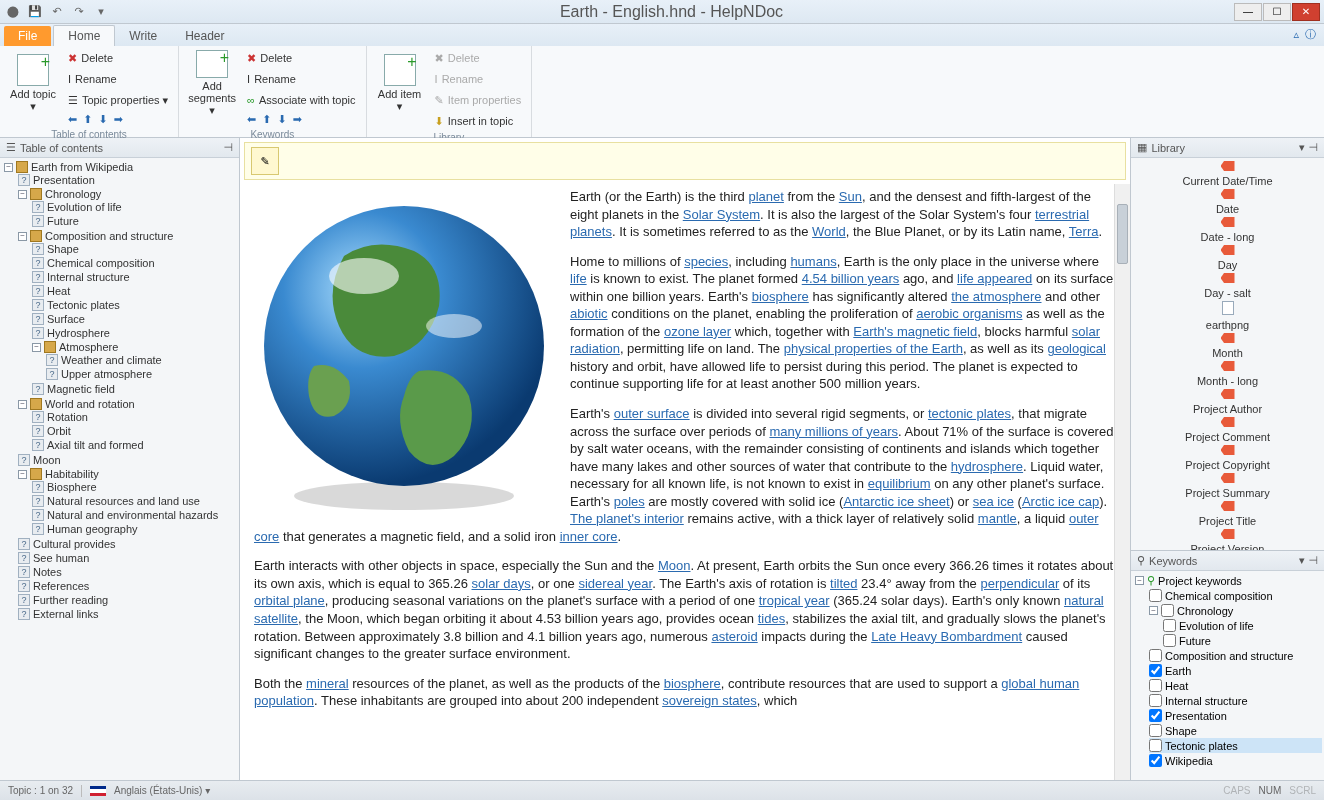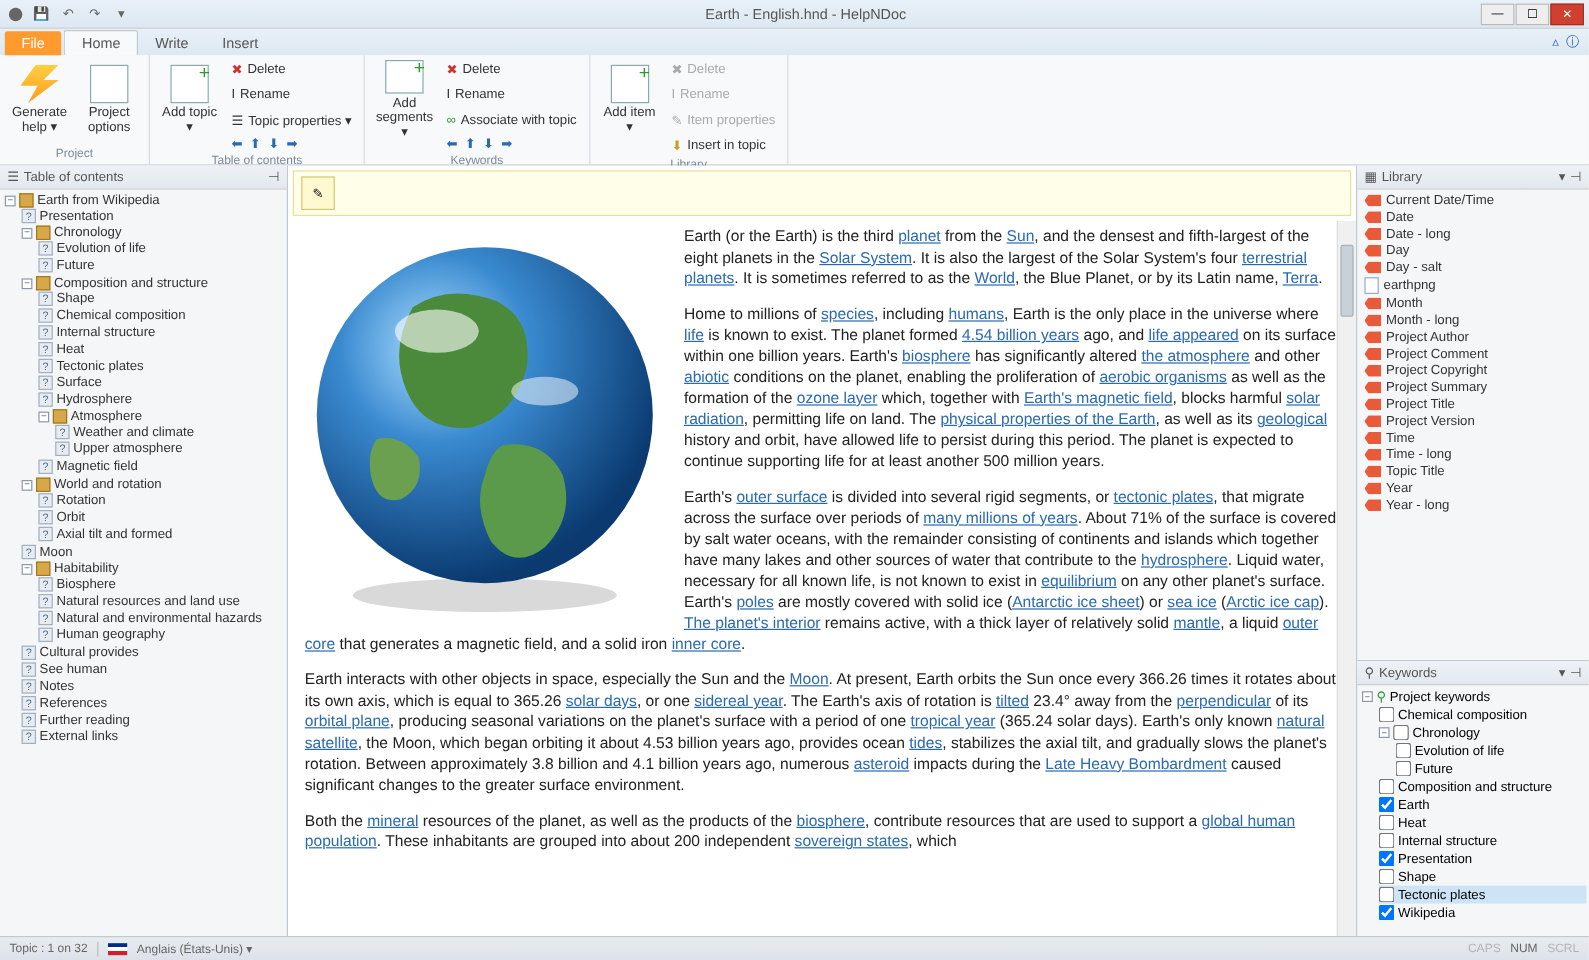--- a/index.html
+++ b/index.html
@@ -1,20 +1,20 @@
 <!DOCTYPE html>
 <html><head>
 <meta charset="utf-8">
 <style>
 * { box-sizing: border-box; margin: 0; padding: 0; }
 body { font-family: "Segoe UI", Tahoma, sans-serif; font-size: 11px; background: #f0f0f0; width: 1324px; height: 800px; overflow: hidden; }
 .title-bar { height: 24px; background: linear-gradient(#e8f0f8, #dde8f2); display: flex; align-items: center; padding: 0 4px; border-bottom: 1px solid #c0c8d0; }
 .title-bar .qat { display: flex; gap: 4px; align-items: center; }
 .title-bar .qat-item { width: 18px; height: 18px; display: flex; align-items: center; justify-content: center; color: #666; }
-.title-bar .title { flex: 1; text-align: center; color: #555; font-size: 12px; }
+.title-bar .title { flex: 1; text-align: center; color: #555; font-size: 16px; }
 .win-btns { display: flex; }
 .win-btn { width: 28px; height: 18px; display: flex; align-items: center; justify-content: center; border: 1px solid #bbb; background: #eee; margin-left: 1px; font-size: 10px; }
 .win-btn.close { background: #d04030; color: white; border-color: #a03020; }
 .tab-row { height: 22px; background: linear-gradient(#e8f0f8, #dde8f2); display: flex; align-items: flex-end; padding-left: 4px; }
 .file-tab { background: #ff9a2e; color: white; padding: 3px 14px; font-size: 12px; border-radius: 2px 2px 0 0; margin-right: 2px; }
 .ribbon-tab { padding: 3px 14px; font-size: 12px; color: #555; cursor: pointer; }
 .ribbon-tab.active { background: #f7f9fb; border: 1px solid #c0c8d0; border-bottom: none; border-radius: 2px 2px 0 0; margin-top: 37px; }
 .ribbon { height: 92px; background: #f7f9fb; border-bottom: 1px solid #c0c8d0; display: flex; }
 .ribbon-group { border-right: 1px solid #d8dce0; padding: 2px 6px; display: flex; flex-direction: column; }
 .ribbon-group-body { flex: 1; display: flex; align-items: flex-start; gap: 4px; }
@@ -43,21 +43,21 @@
 .notice-ic { width: 28px; height: 28px; background: #fff8d0; border: 1px solid #d8c870; display: flex; align-items: center; justify-content: center; }
 .notice-text b { color: #333; }
 .notice-text a { color: #2a6ab0; }
 .notice-line2 { color: #2a6ab0; }
 .content { flex: 1; overflow: auto; padding: 4px 14px 4px 14px; position: relative; font-family: Arial, sans-serif; font-size: 13px; color: #222; line-height: 1.35; }
 .content .earth-img { float: left; margin: 8px 16px 8px 0; }
 .content a { color: #2a6ab0; text-decoration: underline; }
 .content p { margin-bottom: 12px; }
 .right-panel { width: 194px; background: #f4f6f8; border-left: 1px solid #c0c8d0; display: flex; flex-direction: column; }
 .lib-list { flex: 1; overflow: auto; padding: 2px; }
-.lib-item { display: flex; align-items: center; gap: 4px; padding: 1px 4px; color: #333; }
+.lib-item { display: flex; align-items: center; gap: 4px; padding: 1px 4px; color: #333; flex-direction: column; }
 .tag-ic { width: 14px; height: 10px; background: #e85a3a; clip-path: polygon(0 50%, 25% 0, 100% 0, 100% 100%, 25% 100%); }
 .file-ic { width: 12px; height: 14px; background: white; border: 1px solid #9ab; }
 .kw-panel { border-top: 1px solid #c0c8d0; display: flex; flex-direction: column; height: 230px; }
 .kw-tree { flex: 1; overflow: auto; padding: 2px; }
 .kw-row { display: flex; align-items: center; gap: 3px; padding: 1px 0; }
 .kw-row input { margin: 0; }
 .kw-row.selected { background: #cde4f7; }
 .kw-tree ul { list-style: none; padding-left: 14px; }
 .status-bar { height: 20px; background: linear-gradient(#e8ecf0, #dce2e8); border-top: 1px solid #c0c8d0; display: flex; align-items: center; padding: 0 8px; color: #666; font-size: 10px; gap: 8px; }
 .status-bar .spacer { flex: 1; }
@@ -81,41 +81,28 @@
     <div class="win-btn">—</div>
     <div class="win-btn">☐</div>
     <div class="win-btn close">✕</div>
   </div>
 </div>
 
 <div class="tab-row">
   <div class="file-tab">File</div>
   <div class="ribbon-tab active">Home</div>
   <div class="ribbon-tab">Write</div>
-  <div class="ribbon-tab">Insert</div>
+  <div class="ribbon-tab">Header</div>
   <div class="help-btns">
     <span>▵</span>
     <span style="color:#2a6ab0;">ⓘ</span>
   </div>
 </div>
 
 <div class="ribbon">
-  <div class="ribbon-group">
-    <div class="ribbon-group-body">
-      <div class="big-btn">
-        <div class="ic" style="background:linear-gradient(#ffd040,#ff9a20);clip-path:polygon(40% 0,100% 0,60% 40%,100% 40%,20% 100%,45% 55%,0 55%);"></div>
-        <span>Generate help ▾</span>
-      </div>
-      <div class="big-btn">
-        <div class="ic" style="background:white;border:1px solid #8aa;"></div>
-        <span>Project options</span>
-      </div>
-    </div>
-    <div class="ribbon-group-label">Project</div>
-  </div>
   <div class="ribbon-group">
     <div class="ribbon-group-body">
       <div class="big-btn">
         <div class="ic" style="background:#fff;border:1px solid #8aa;position:relative;">
             <span style="position:absolute;right:-2px;top:-2px;color:#2a9a2a;font-size:16px;">+</span>
           </div>
         <span>Add topic ▾</span>
       </div>
       <div class="small-stack">
         <div class="small-btn">

